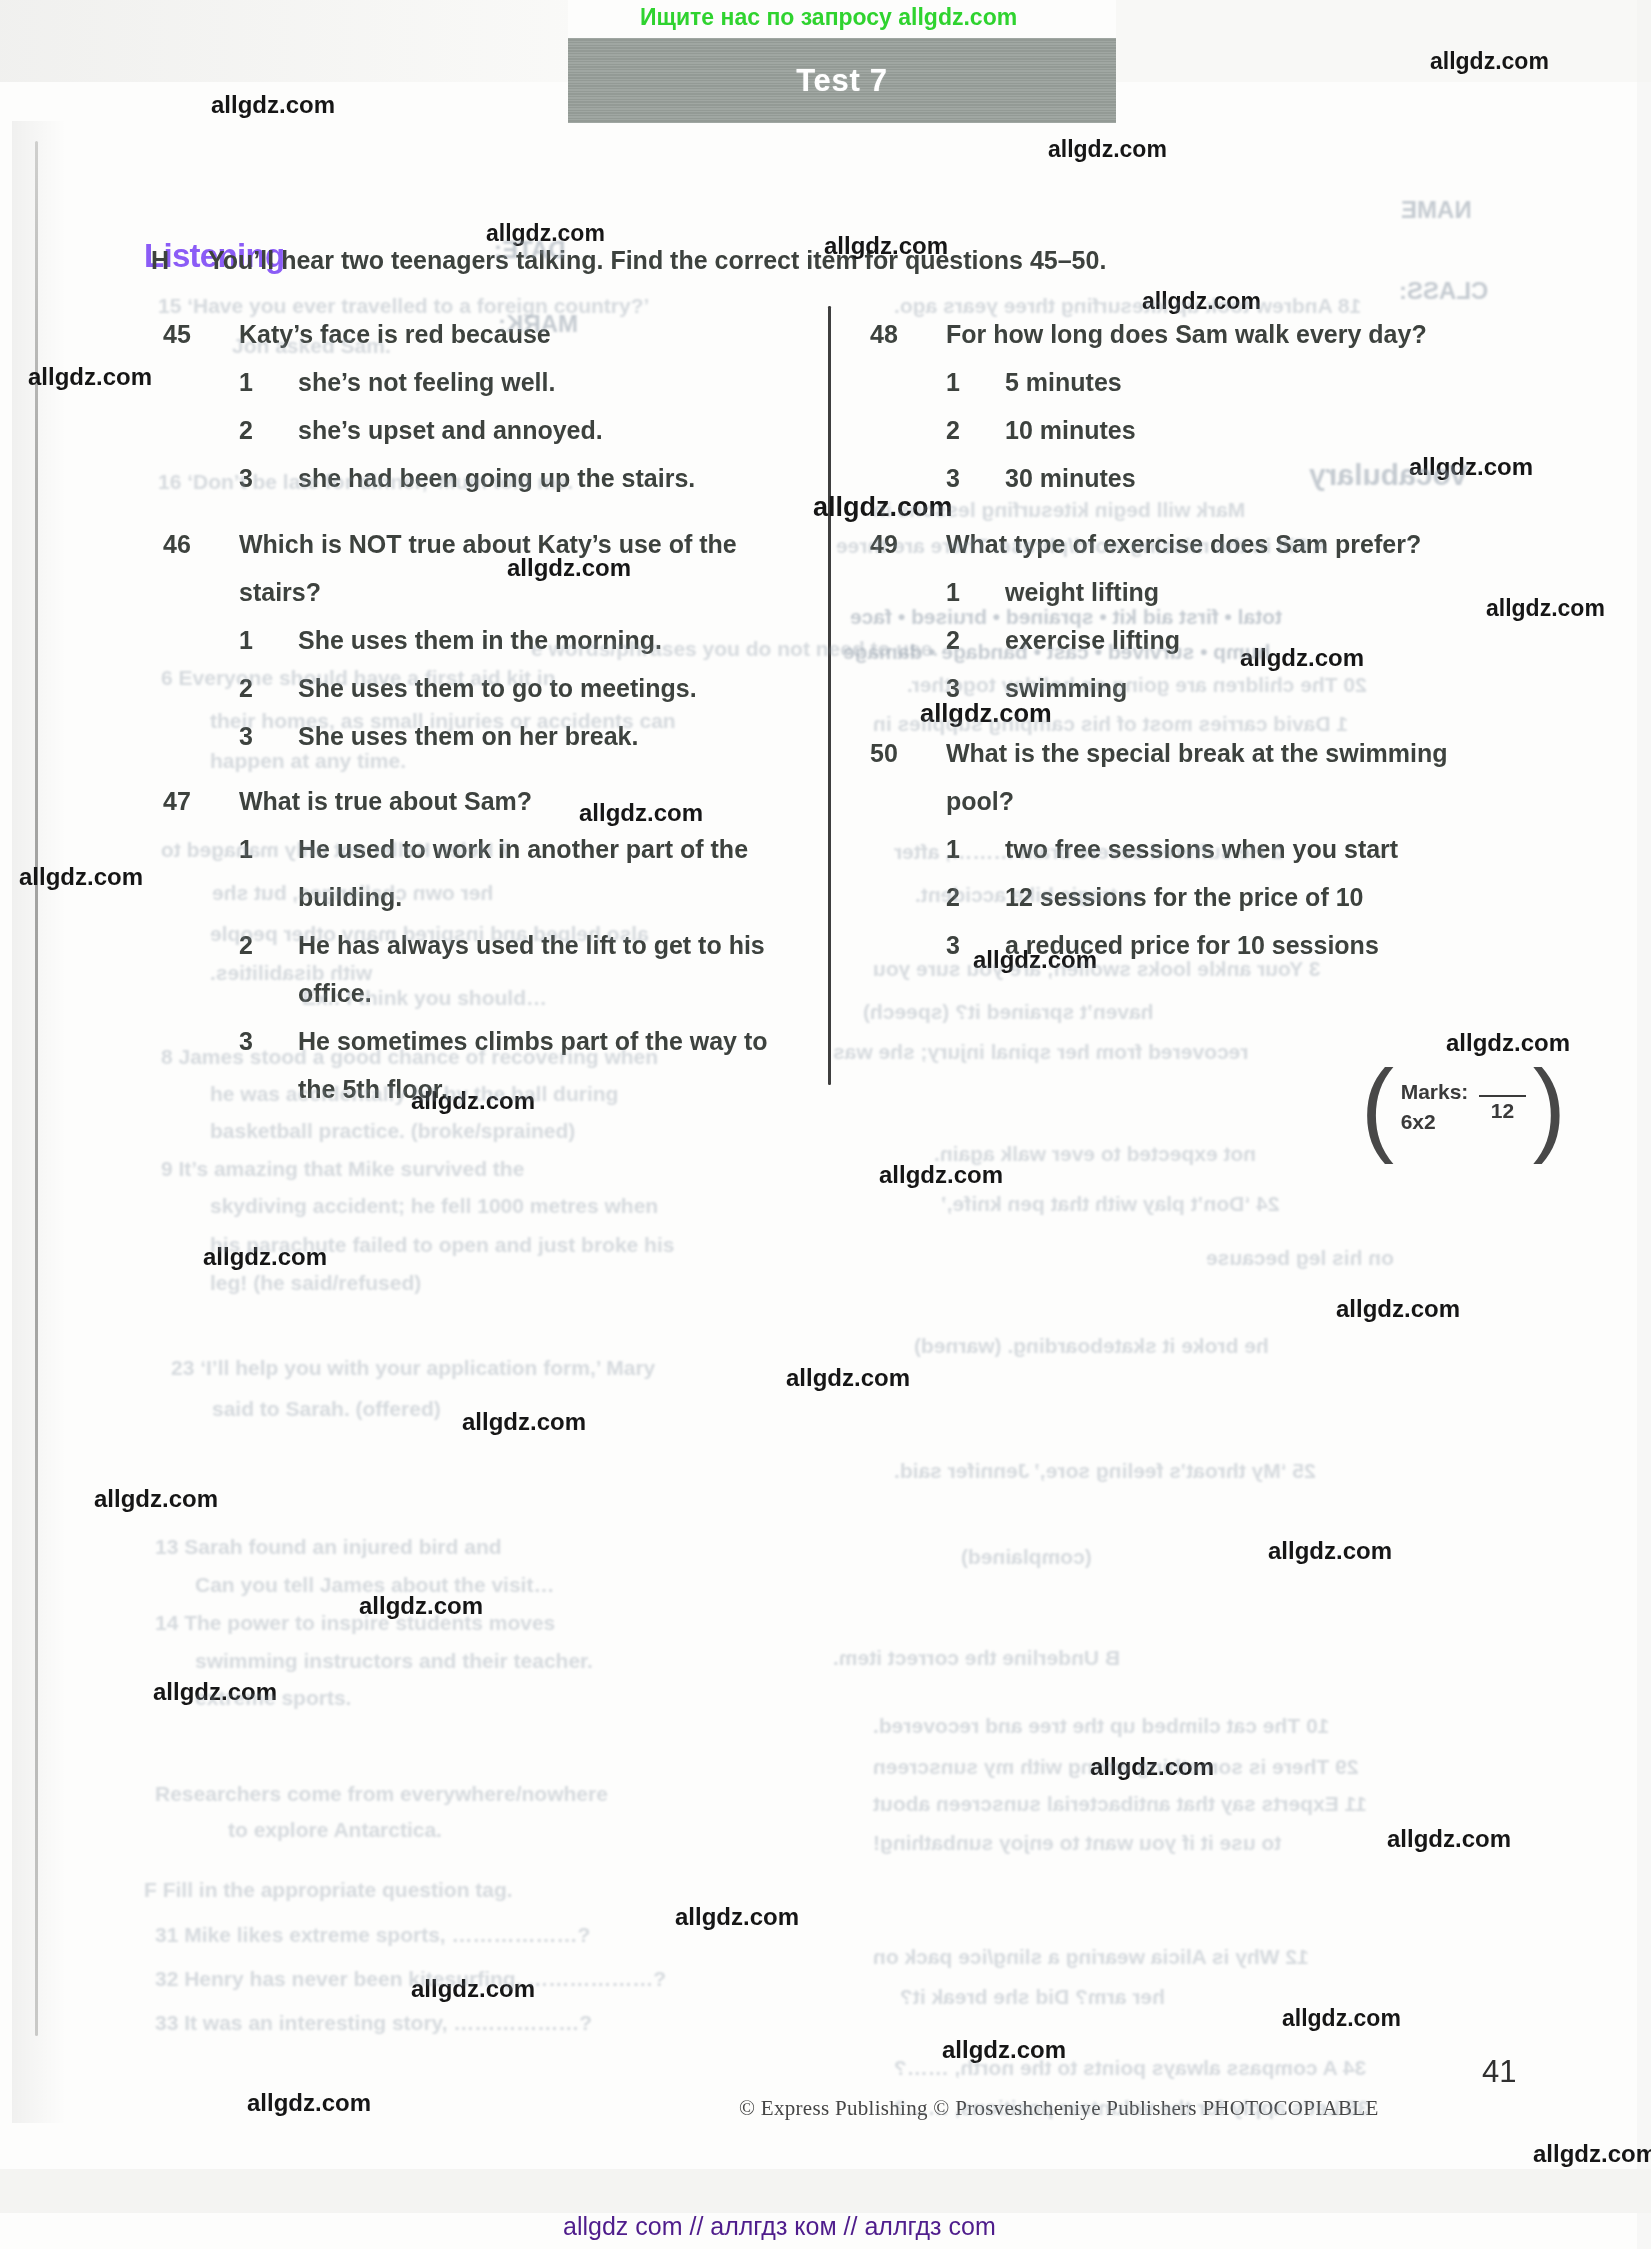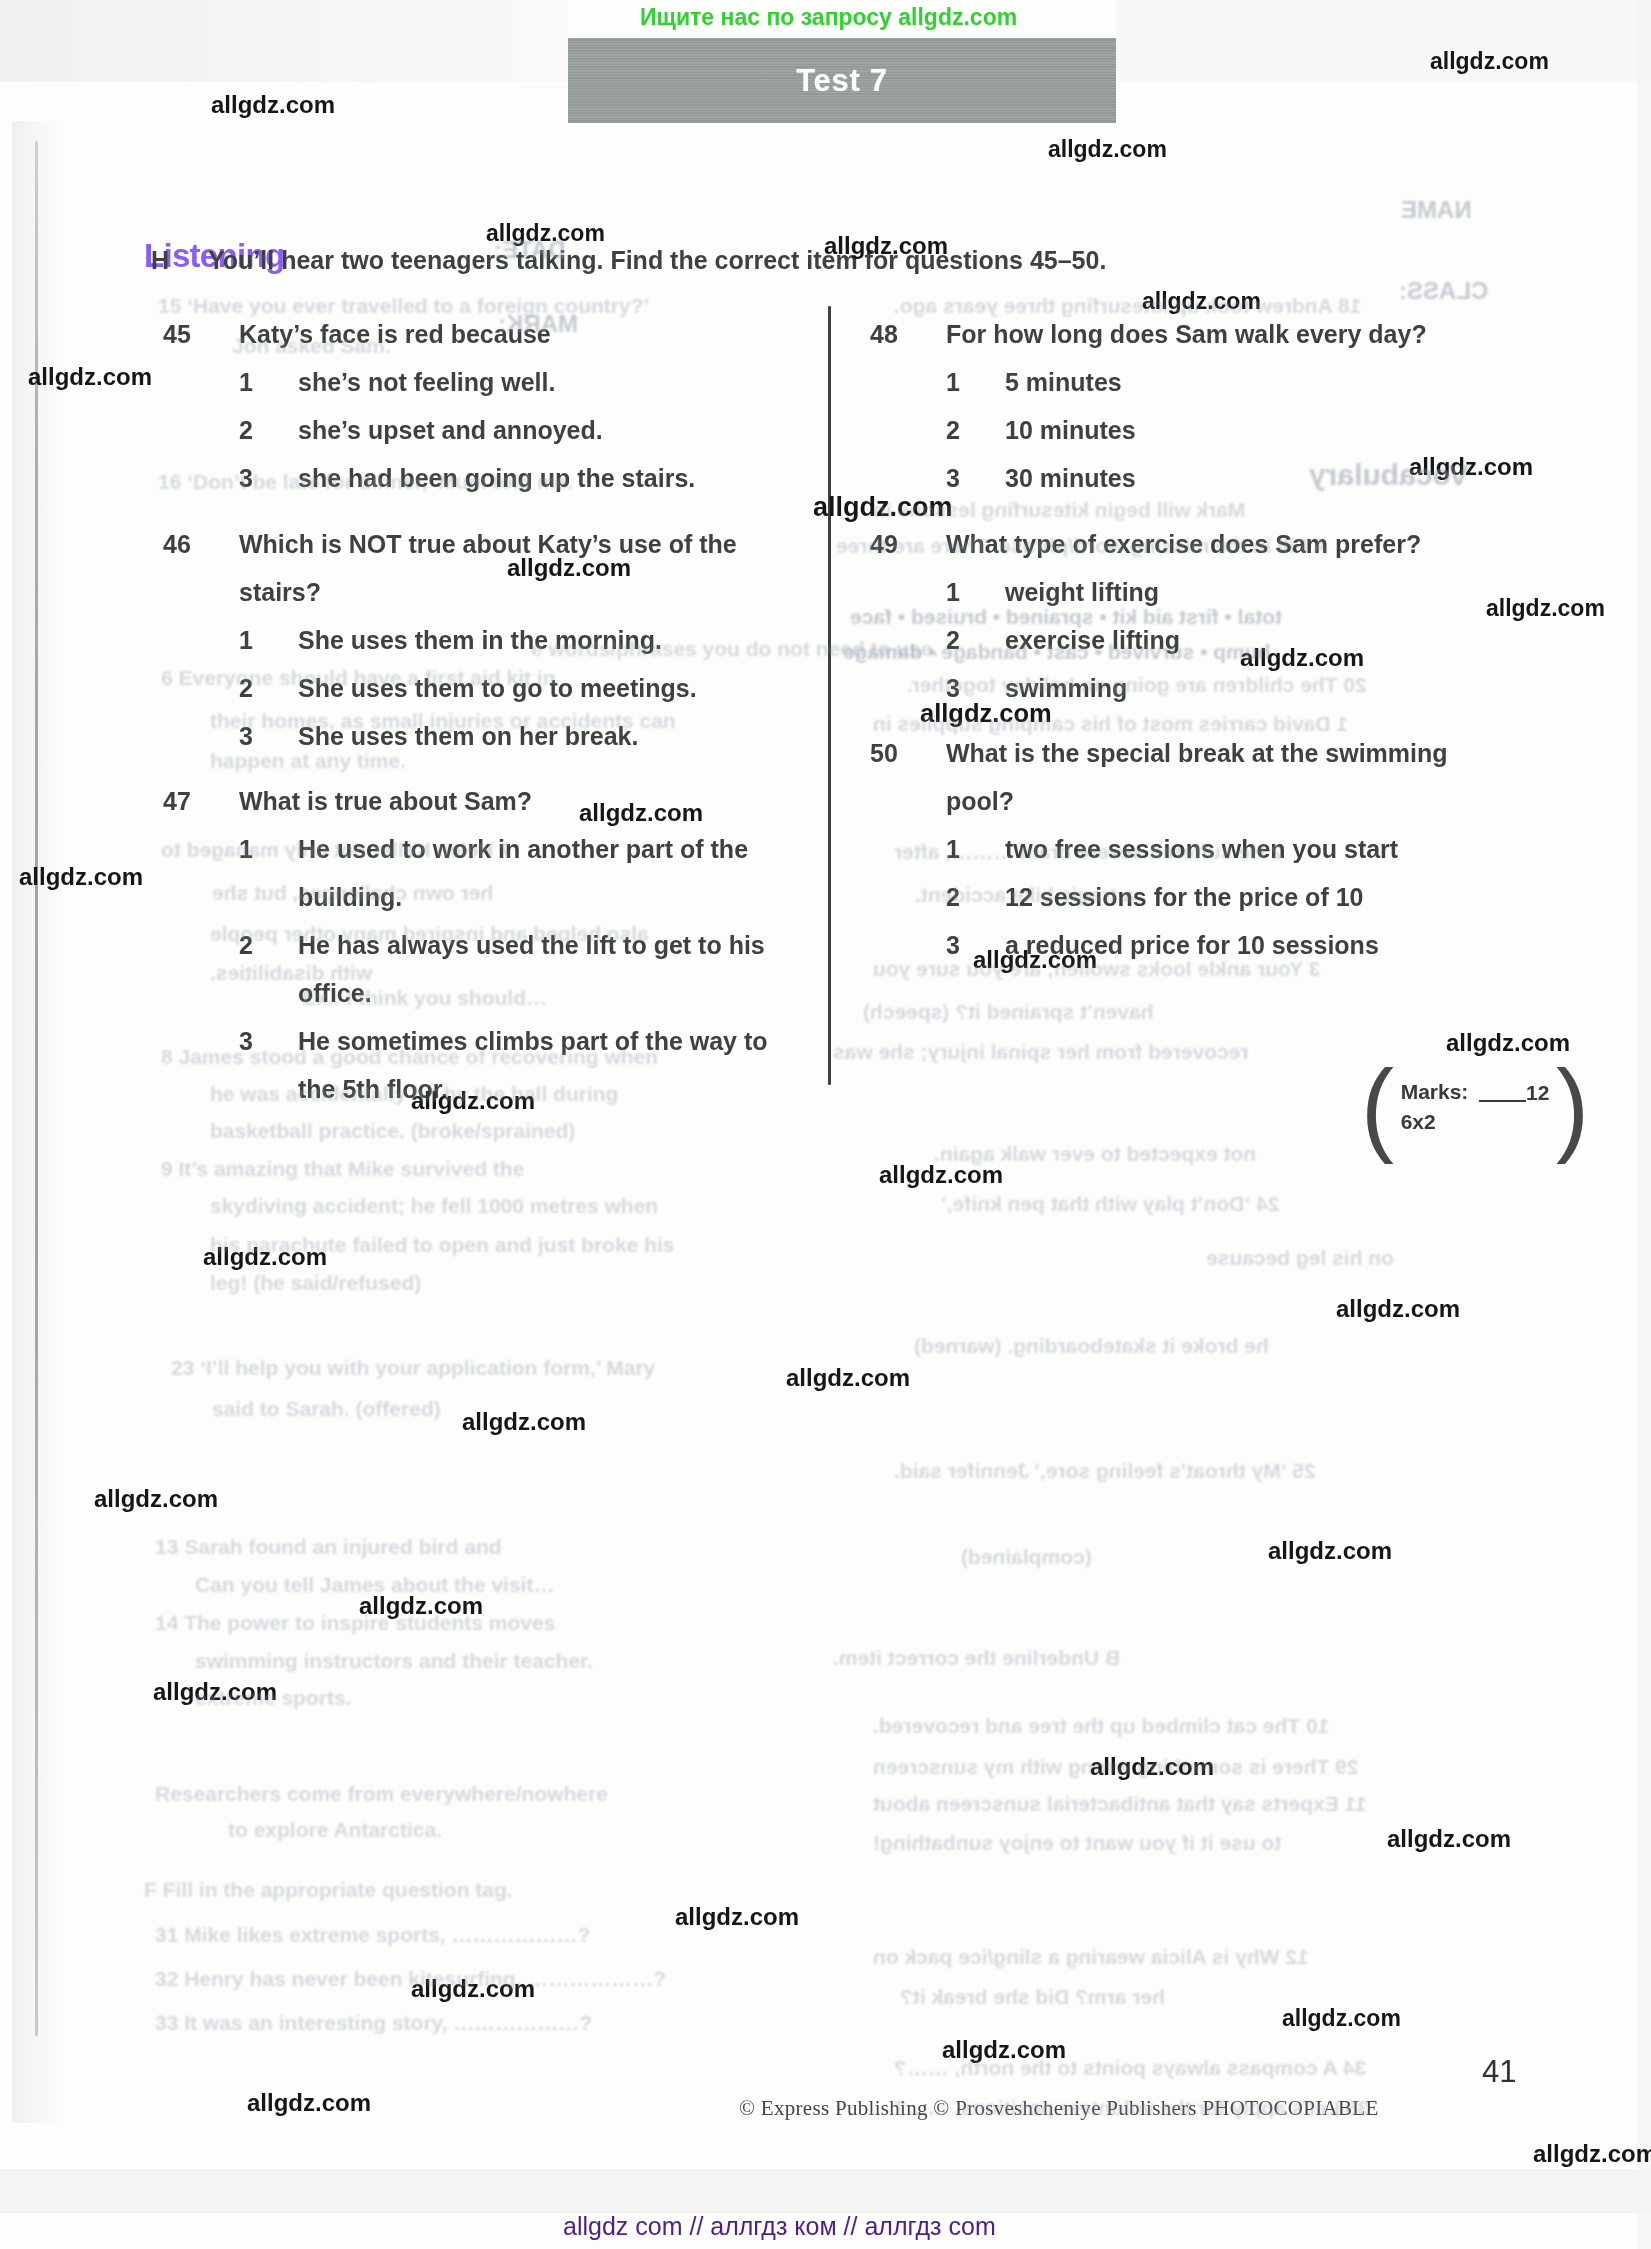--- a/index.html
+++ b/index.html
@@ -34,21 +34,21 @@
   .question + .question{margin-top:17.5px;}
   .qrow{display:flex;height:48px;line-height:48px;white-space:nowrap;font-size:25px;font-weight:bold;}
   .qnum{width:76px;flex:none;}
   .onum{width:59px;flex:none;}
   #divider{position:absolute;left:828px;top:306px;width:2.7px;height:779px;background:#3f3f3f;border-radius:1.3px;}
   
   #marks{position:absolute;left:1361px;top:1063px;height:87px;display:flex;align-items:center;}
   #marks .paren{font-size:99px;font-weight:normal;color:#484848;line-height:81px;transform:scaleY(1.04);}
   #marks .inner{margin:0 6.7px;display:flex;align-items:flex-start;}
   #marks .lbls{display:flex;flex-direction:column;font-size:21px;font-weight:bold;line-height:30px;color:#3a3a3a;}
-  #marks .frac{display:flex;align-items:center;margin-left:10.7px;margin-top:2.7px;}
+  #marks .frac{display:flex;flex-direction:column;align-items:center;margin-left:10.7px;margin-top:2.7px;}
   #marks .blank{width:47px;height:16px;border-bottom:2.7px solid #3a3a3a;}
   #marks .den{font-size:21px;font-weight:bold;line-height:28px;color:#3a3a3a;}
   
   #footer-copy{position:absolute;left:739px;top:2096px;font-family:"Liberation Serif",serif;font-size:21px;color:#454545;letter-spacing:0.3px;white-space:nowrap;}
   #page-number{position:absolute;left:1482px;top:2054px;font-size:31px;color:#303030;}
   #promo-bottom{position:absolute;left:563px;top:2212px;font-size:25px;color:var(--purple,#4f1d8c);white-space:nowrap;}
   
   .wm{position:absolute;color:#161616;font-weight:bold;white-space:nowrap;}
   .ghost{position:absolute;color:var(--ghost,#8d99a6);opacity:.35;filter:blur(1px);font-weight:bold;white-space:nowrap;}
   .ghost.m{transform:scaleX(-1);}

